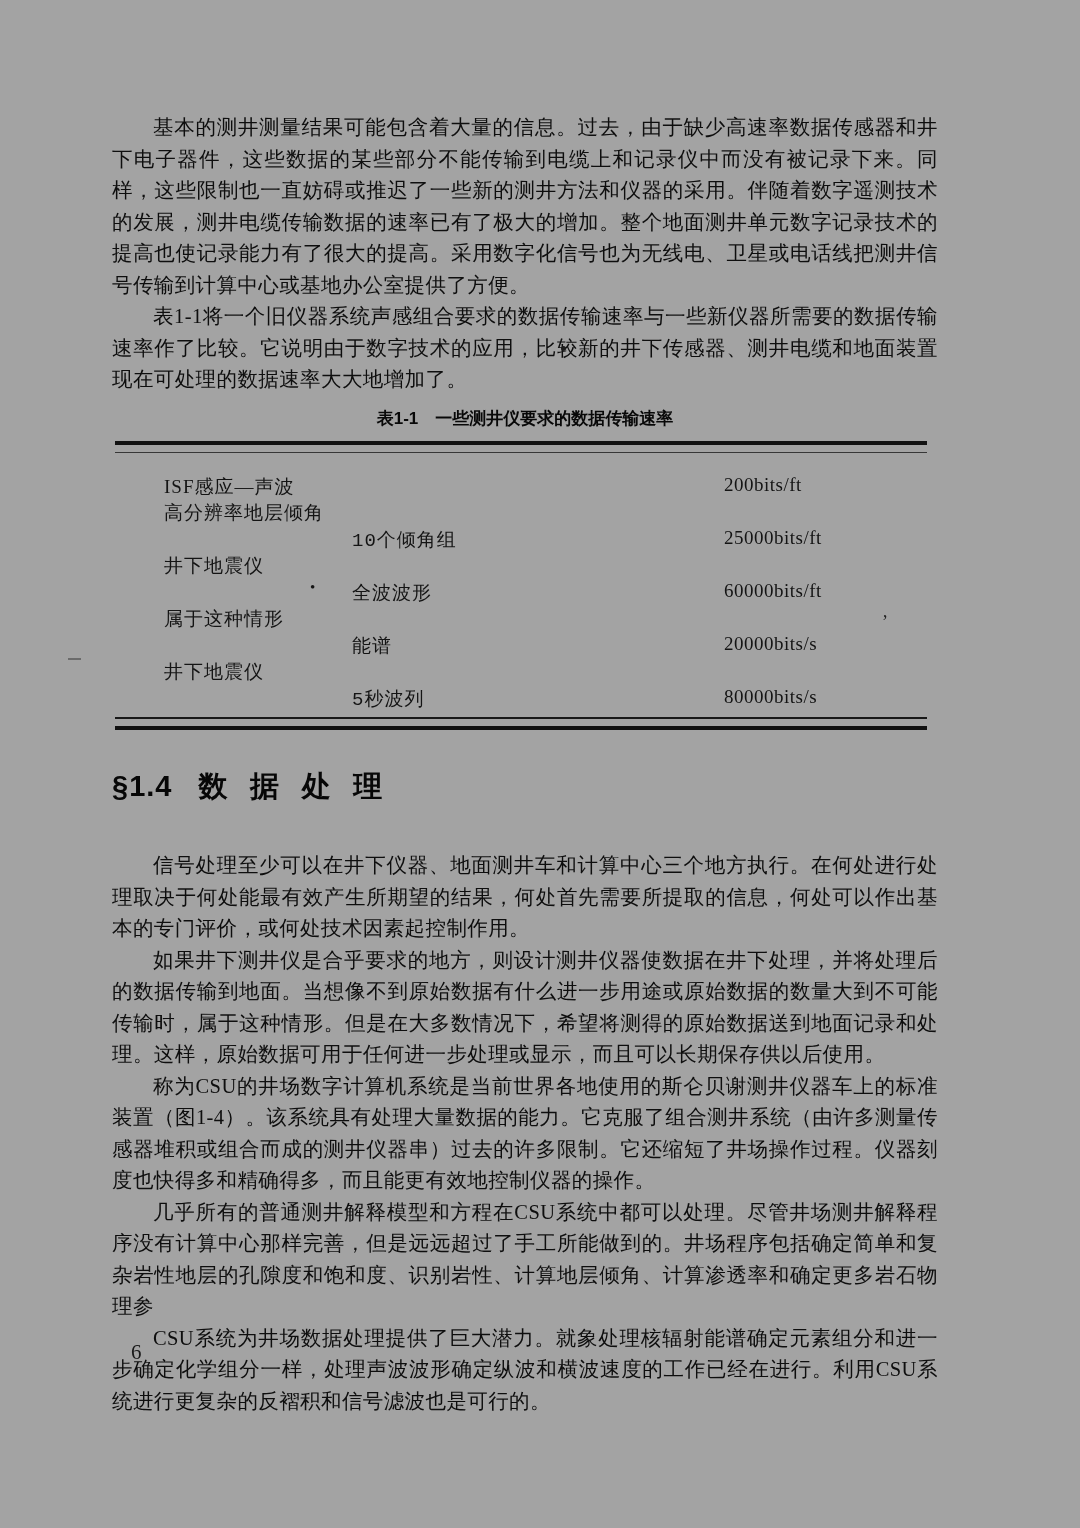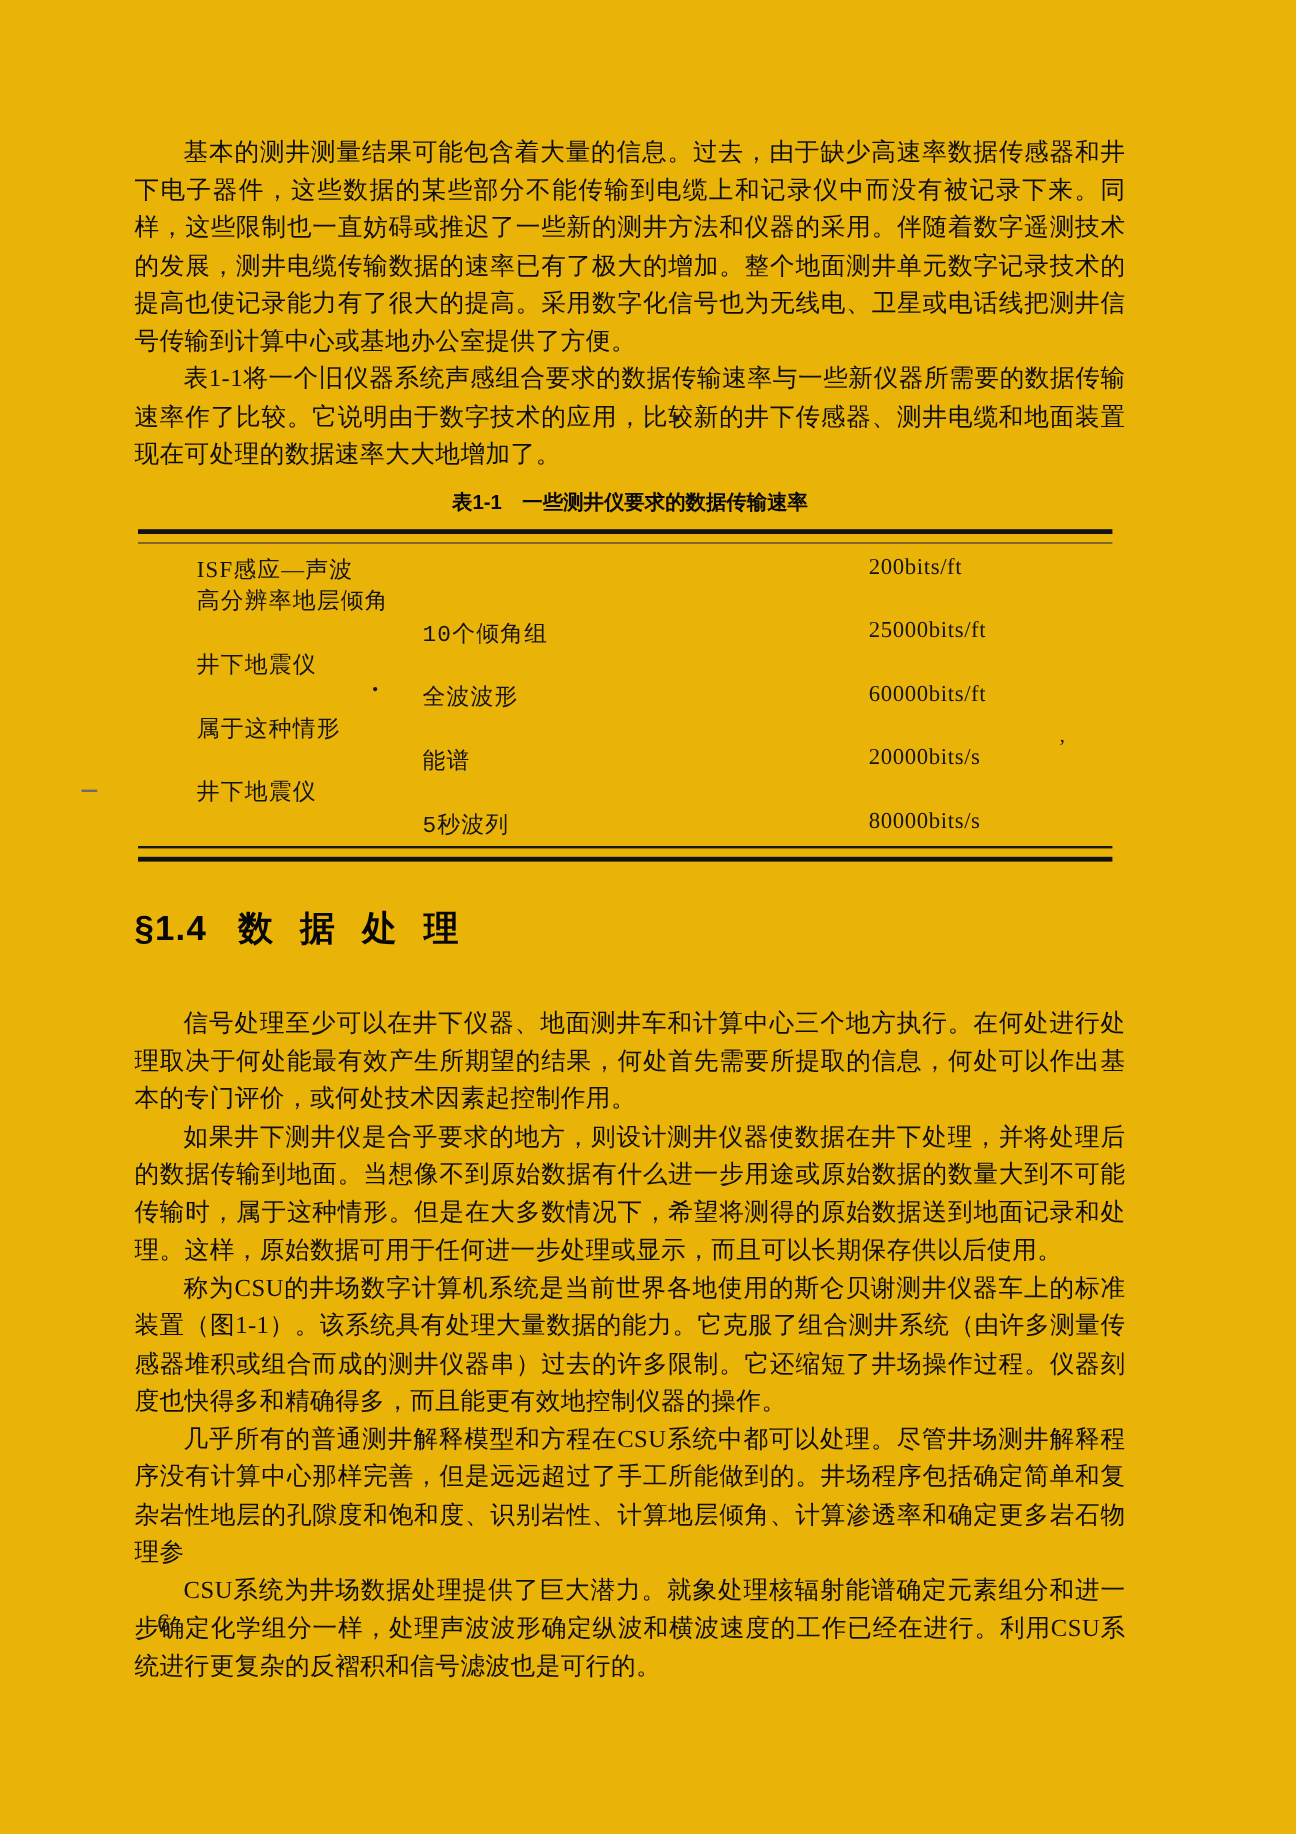--- a/index.html
+++ b/index.html
@@ -1,21 +1,21 @@
 <!DOCTYPE html>
 <html><head>
 <meta charset="utf-8">
 <style>
   html, body { margin: 0; padding: 0; background: #e8e8e6; }
   .page {
     position: relative;
     width: 1080px;
     height: 1528px;
     margin: 0 auto;
-    background: #eab308;
+    background: #a3a3a3;
     overflow: hidden;
     font-family: "Liberation Serif", "DejaVu Serif", serif;
     color: #111;
   }
   .content {
     position: absolute;
     left: 112px;
     top: 112px;
     width: 826px;
     filter: blur(0.22px) contrast(1.04);
@@ -44,21 +44,21 @@
     margin-top: 9px;
     height: 7px;
     border-top: 4px solid #161616;
     border-bottom: 1px solid #3a3a3a;
   }
   .rule-bottom {
     height: 7px;
     border-top: 2px solid #1c1c1c;
     border-bottom: 4px solid #141414;
   }
-  .trows { padding: 8px 0 6px 0; }
+  .trows { padding: 20px 0 6px 0; }
   .trow { position: relative; height: 26.5px; font-size: 19px; color: #181818; }
   .trow .tool  { position: absolute; left: 52px;  top: 1px; letter-spacing: 1px; }
   .trow .item  { position: absolute; left: 240px; top: 1px; letter-spacing: 1px; font-family: Liberation Mono, monospace; }
   .trow .rate  { position: absolute; left: 612px; top: 1px; font-family: "Liberation Serif", serif; letter-spacing: 0.5px; font-weight: 500; }
   .trow .bullet{ position: absolute; left: 198px; top: 0; font-size: 15px; }
   
   .section-heading {
     margin: 34px 0 0 0;
     font-size: 29px;
     font-weight: bold;
@@ -141,21 +141,21 @@
       </div>
       <div class="rule rule-bottom"></div>
     </div>
 
     <h2 class="section-heading">
       <span class="section-number">§1.4</span><span class="section-title">数 据 处 理</span>
     </h2>
 
     <p class="para body-start">信号处理至少可以在井下仪器、地面测井车和计算中心三个地方执行。在何处进行处理取决于何处能最有效产生所期望的结果，何处首先需要所提取的信息，何处可以作出基本的专门评价，或何处技术因素起控制作用。</p>
     <p class="para">如果井下测井仪是合乎要求的地方，则设计测井仪器使数据在井下处理，并将处理后的数据传输到地面。当想像不到原始数据有什么进一步用途或原始数据的数量大到不可能传输时，属于这种情形。但是在大多数情况下，希望将测得的原始数据送到地面记录和处理。这样，原始数据可用于任何进一步处理或显示，而且可以长期保存供以后使用。</p>
-    <p class="para">称为CSU的井场数字计算机系统是当前世界各地使用的斯仑贝谢测井仪器车上的标准装置（图1-1）。该系统具有处理大量数据的能力。它克服了组合测井系统（由许多测量传感器堆积或组合而成的测井仪器串）过去的许多限制。它还缩短了井场操作过程。仪器刻度也快得多和精确得多，而且能更有效地控制仪器的操作。</p>
+    <p class="para">称为CSU的井场数字计算机系统是当前世界各地使用的斯仑贝谢测井仪器车上的标准装置（图1-4）。该系统具有处理大量数据的能力。它克服了组合测井系统（由许多测量传感器堆积或组合而成的测井仪器串）过去的许多限制。它还缩短了井场操作过程。仪器刻度也快得多和精确得多，而且能更有效地控制仪器的操作。</p>
     <p class="para">几乎所有的普通测井解释模型和方程在CSU系统中都可以处理。尽管井场测井解释程序没有计算中心那样完善，但是远远超过了手工所能做到的。井场程序包括确定简单和复杂岩性地层的孔隙度和饱和度、识别岩性、计算地层倾角、计算渗透率和确定更多岩石物理参</p>
     <p class="para">CSU系统为井场数据处理提供了巨大潜力。就象处理核辐射能谱确定元素组分和进一步确定化学组分一样，处理声波波形确定纵波和横波速度的工作已经在进行。利用CSU系统进行更复杂的反褶积和信号滤波也是可行的。</p>
 
   </div>
 
   <div class="page-number">6</div>
 
   <span class="artifact artifact-quote">’</span>
   <div class="artifact artifact-dash"></div>
   <div class="artifact artifact-dot"></div>

